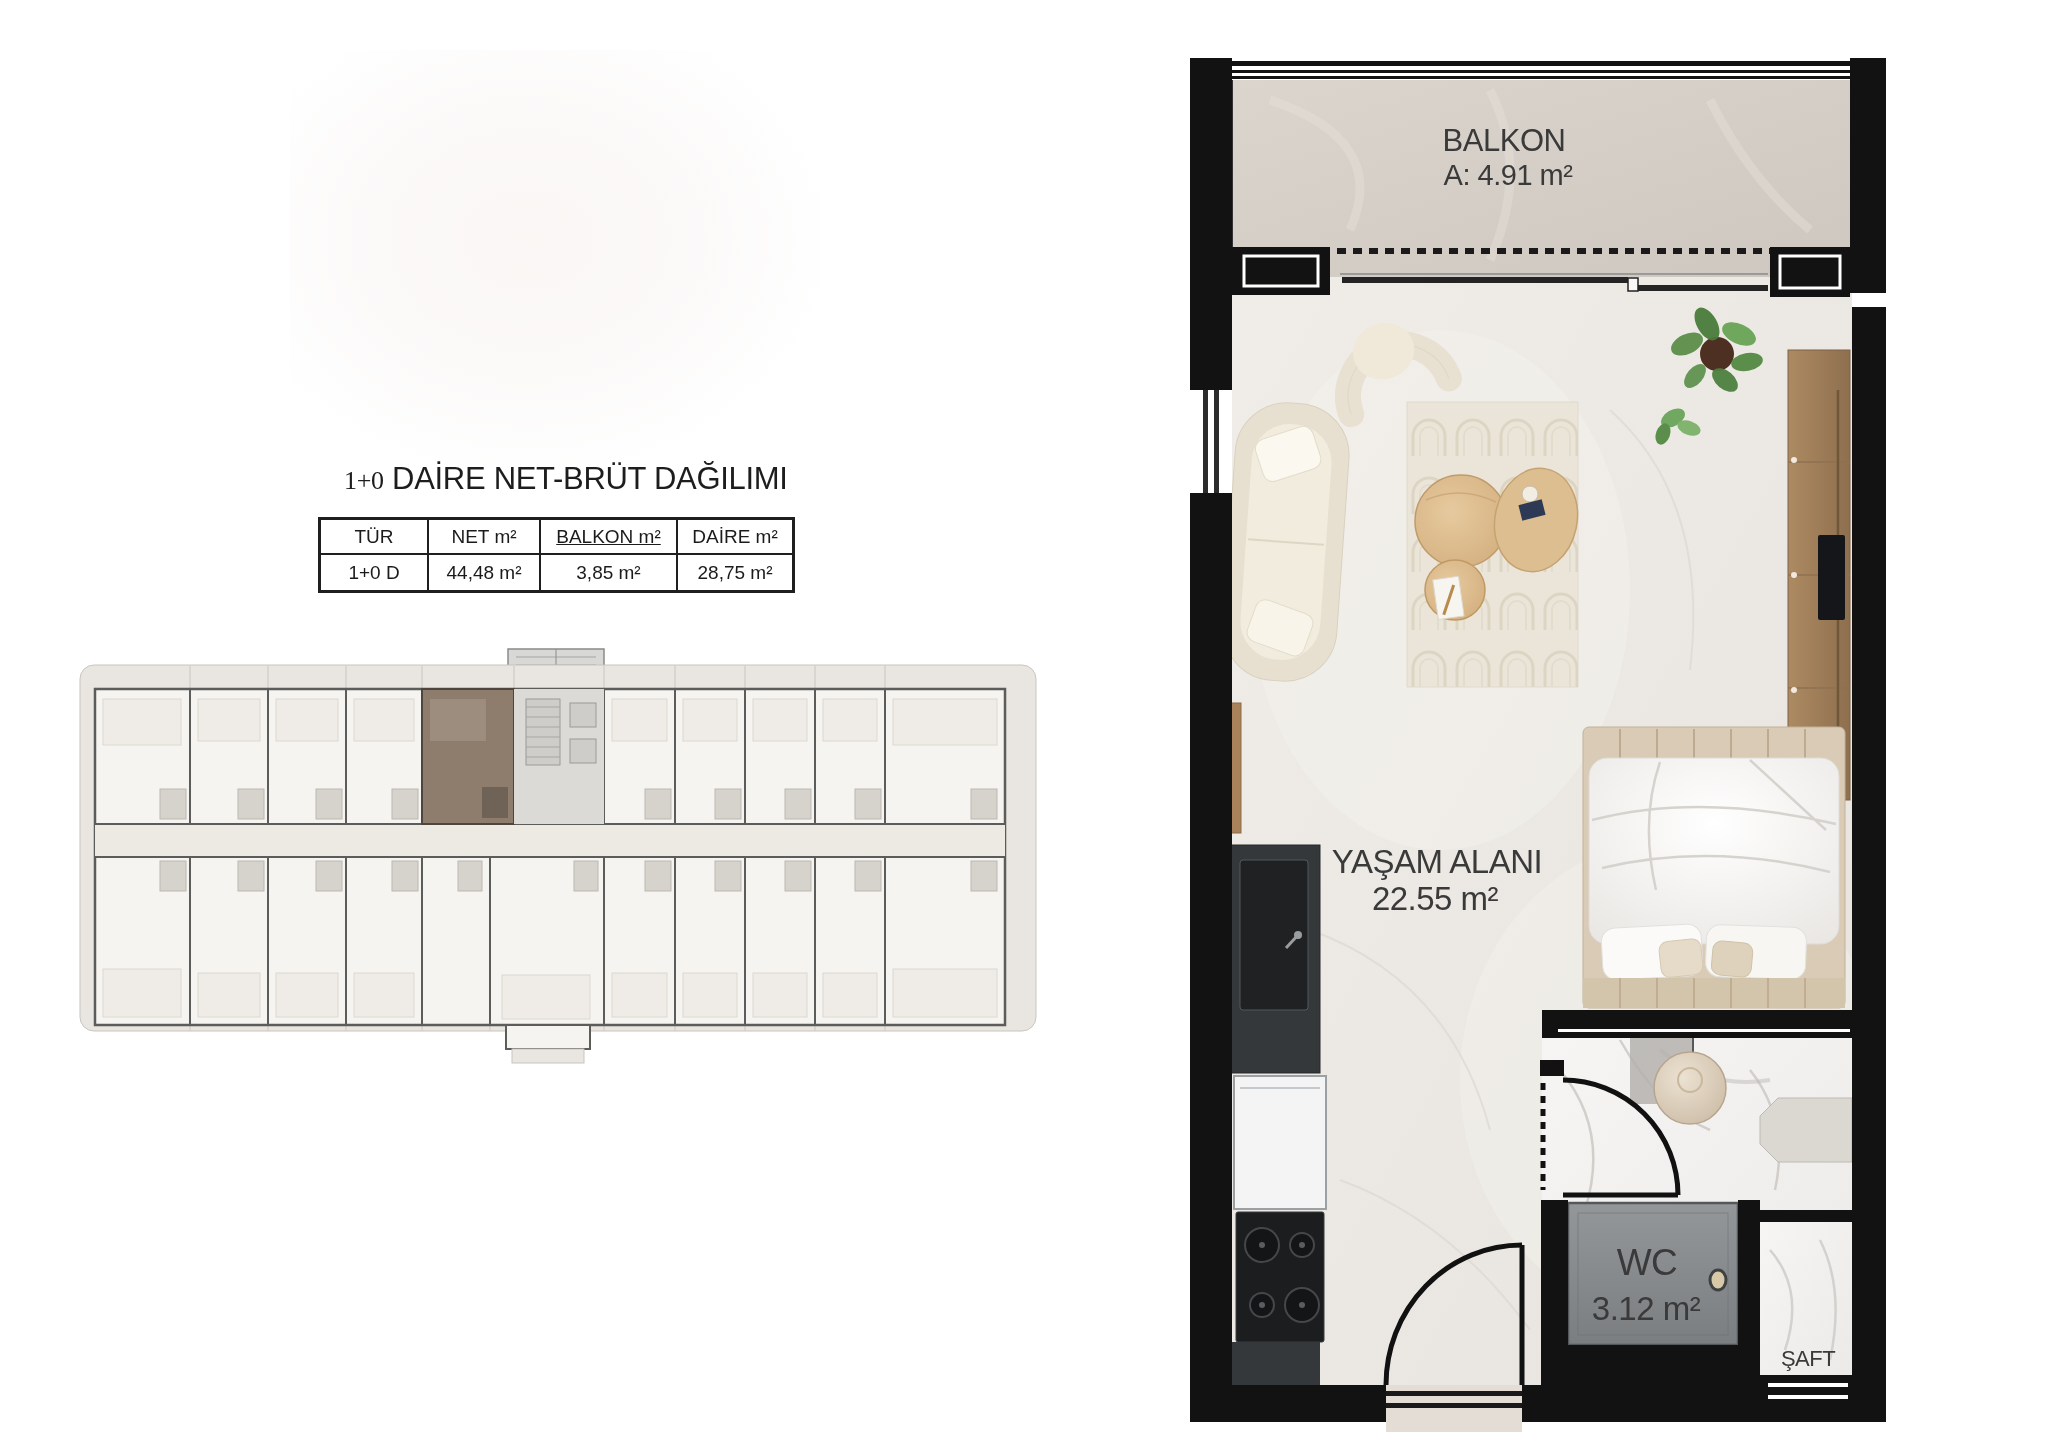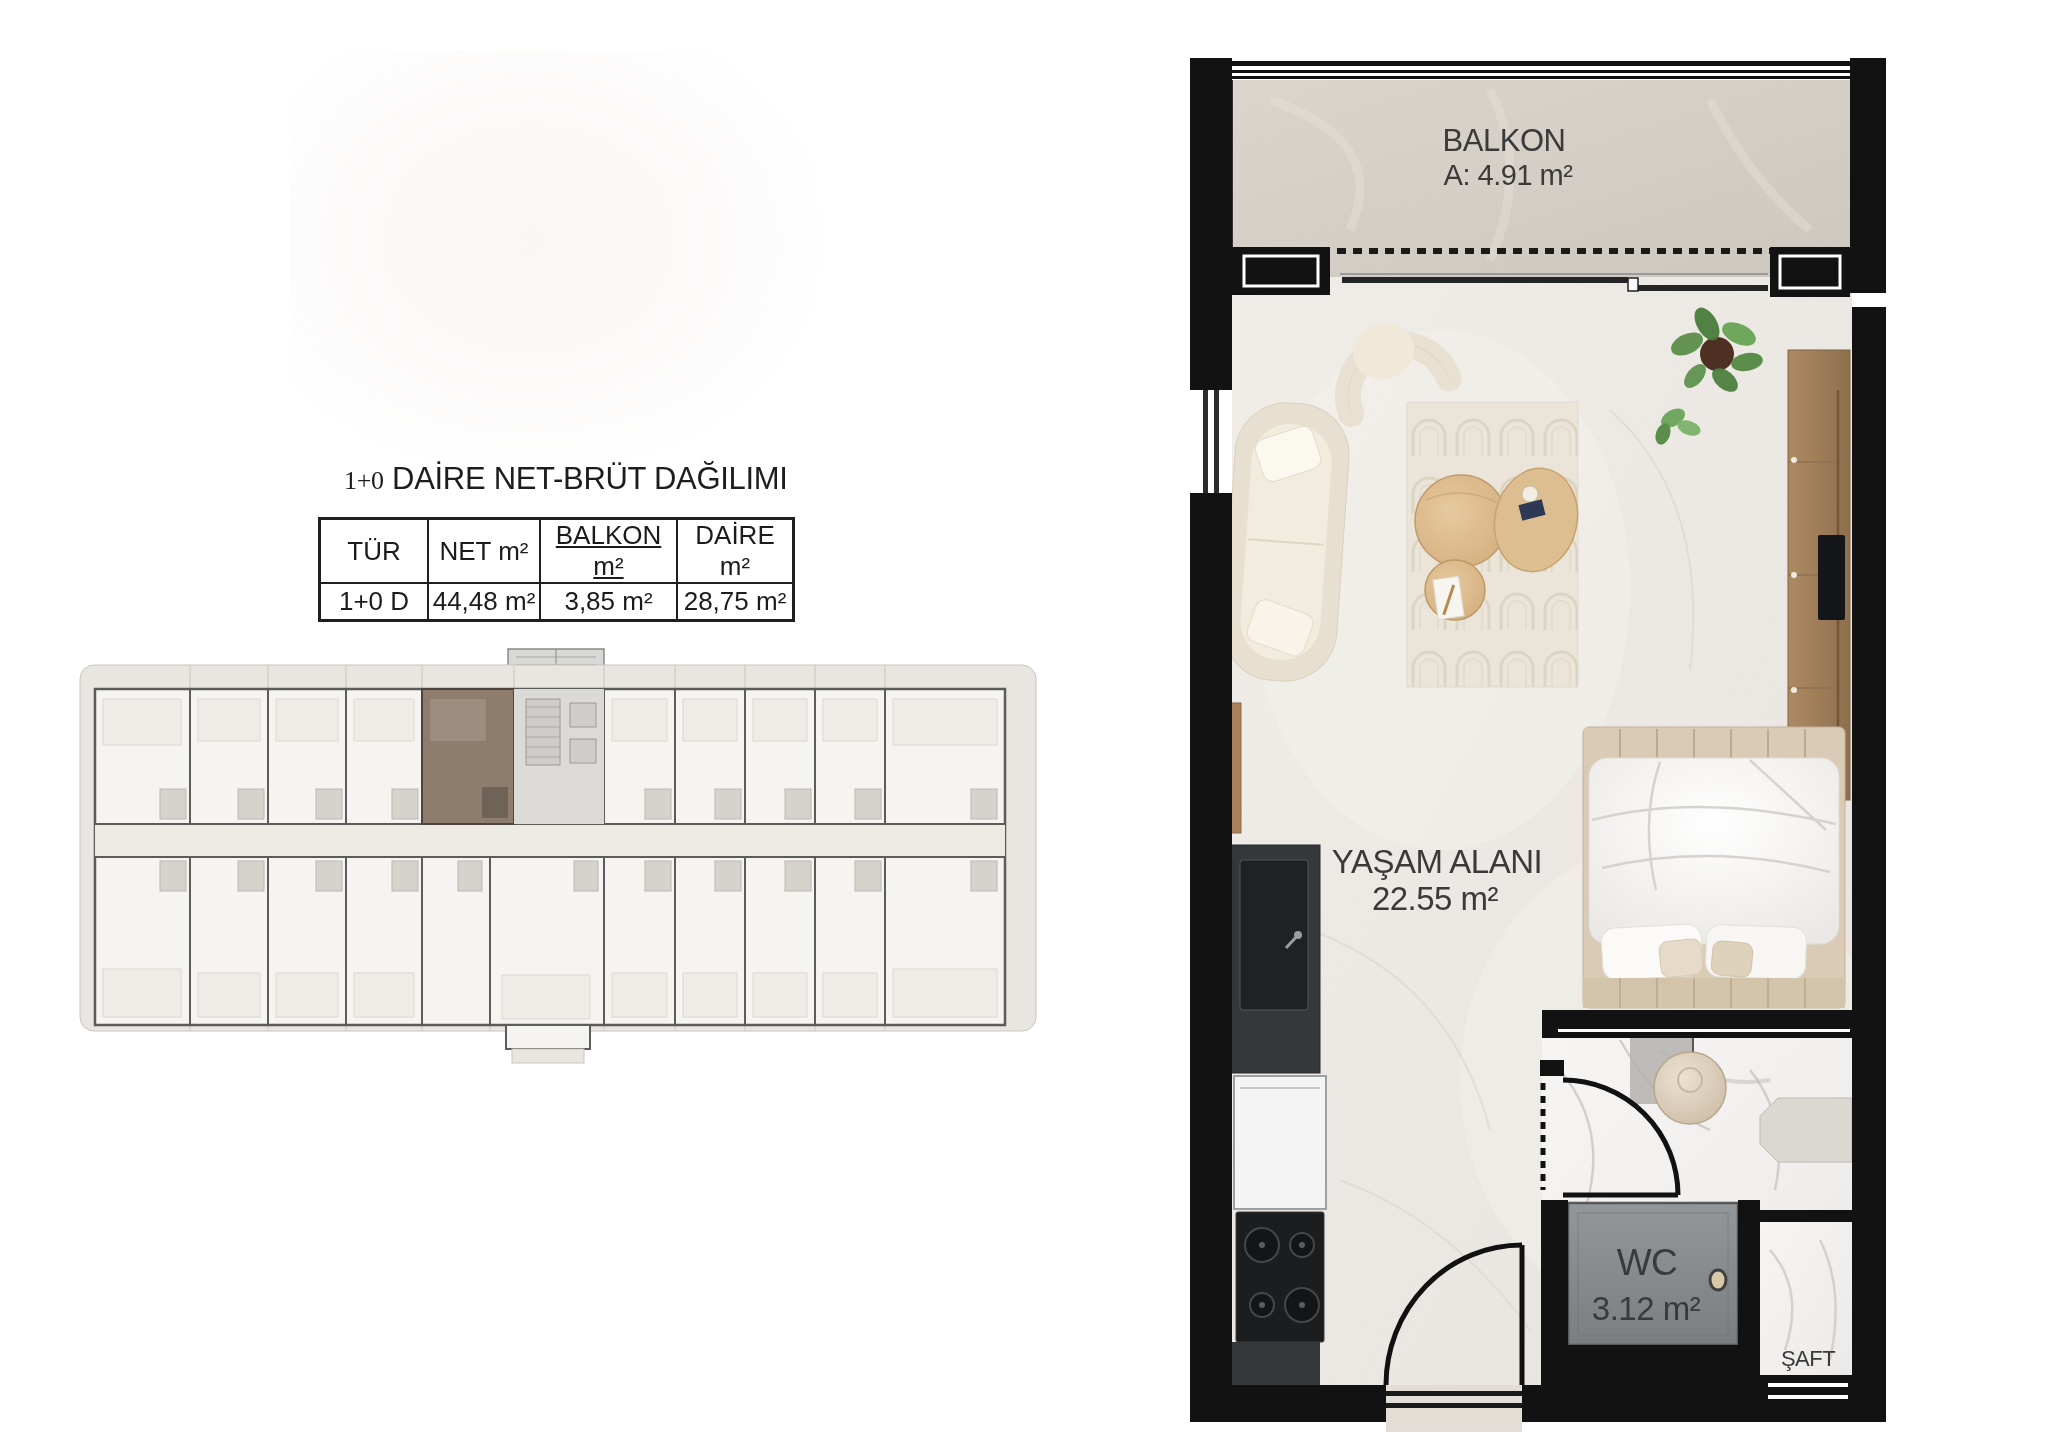--- a/index.html
+++ b/index.html
@@ -5,21 +5,21 @@
   html,body{margin:0;padding:0;background:#ffffff;}
   .stage{position:relative;width:2048px;height:1448px;background:#ffffff;overflow:hidden;
          font-family:"Liberation Sans", sans-serif;}
   .watermark{position:absolute;left:290px;top:50px;width:530px;height:420px;
     background:radial-gradient(ellipse at 45% 45%, #f8f4f2 0%, #fbf9f8 45%, rgba(255,255,255,0) 75%);
     opacity:.8;}
   .dist-title{position:absolute;left:344px;top:461px;width:440px;font-size:31px;color:#1d1d1d;
     letter-spacing:-.3px;white-space:nowrap;}
   .dist-title .pfx{font-family:"Liberation Serif", serif;font-size:26px;}
   .dist-table{position:absolute;left:318px;top:517px;border-collapse:collapse;
-    font-size:26px;color:#1b1b1b;text-align:center;background:#fff;}
+    font-size:19px;color:#1b1b1b;text-align:center;background:#fff;}
   .dist-table th,.dist-table td{border:2px solid #1f1f1f;font-weight:400;padding:0;}
   .dist-table table, .dist-table{border:3px solid #1f1f1f;}
   .dist-table th{height:33px;}
   .dist-table td{height:35px;margin-top:34px;}
   .c1{width:106px;} .c2{width:110px;} .c3{width:135px;text-decoration:underline;} .c4{width:114px;}
   svg text{font-family:"Liberation Sans", sans-serif;fill:#3a3a3a;letter-spacing:-.5px;}
   .abs{position:absolute;}
 </style>
 </head>
 <body>

